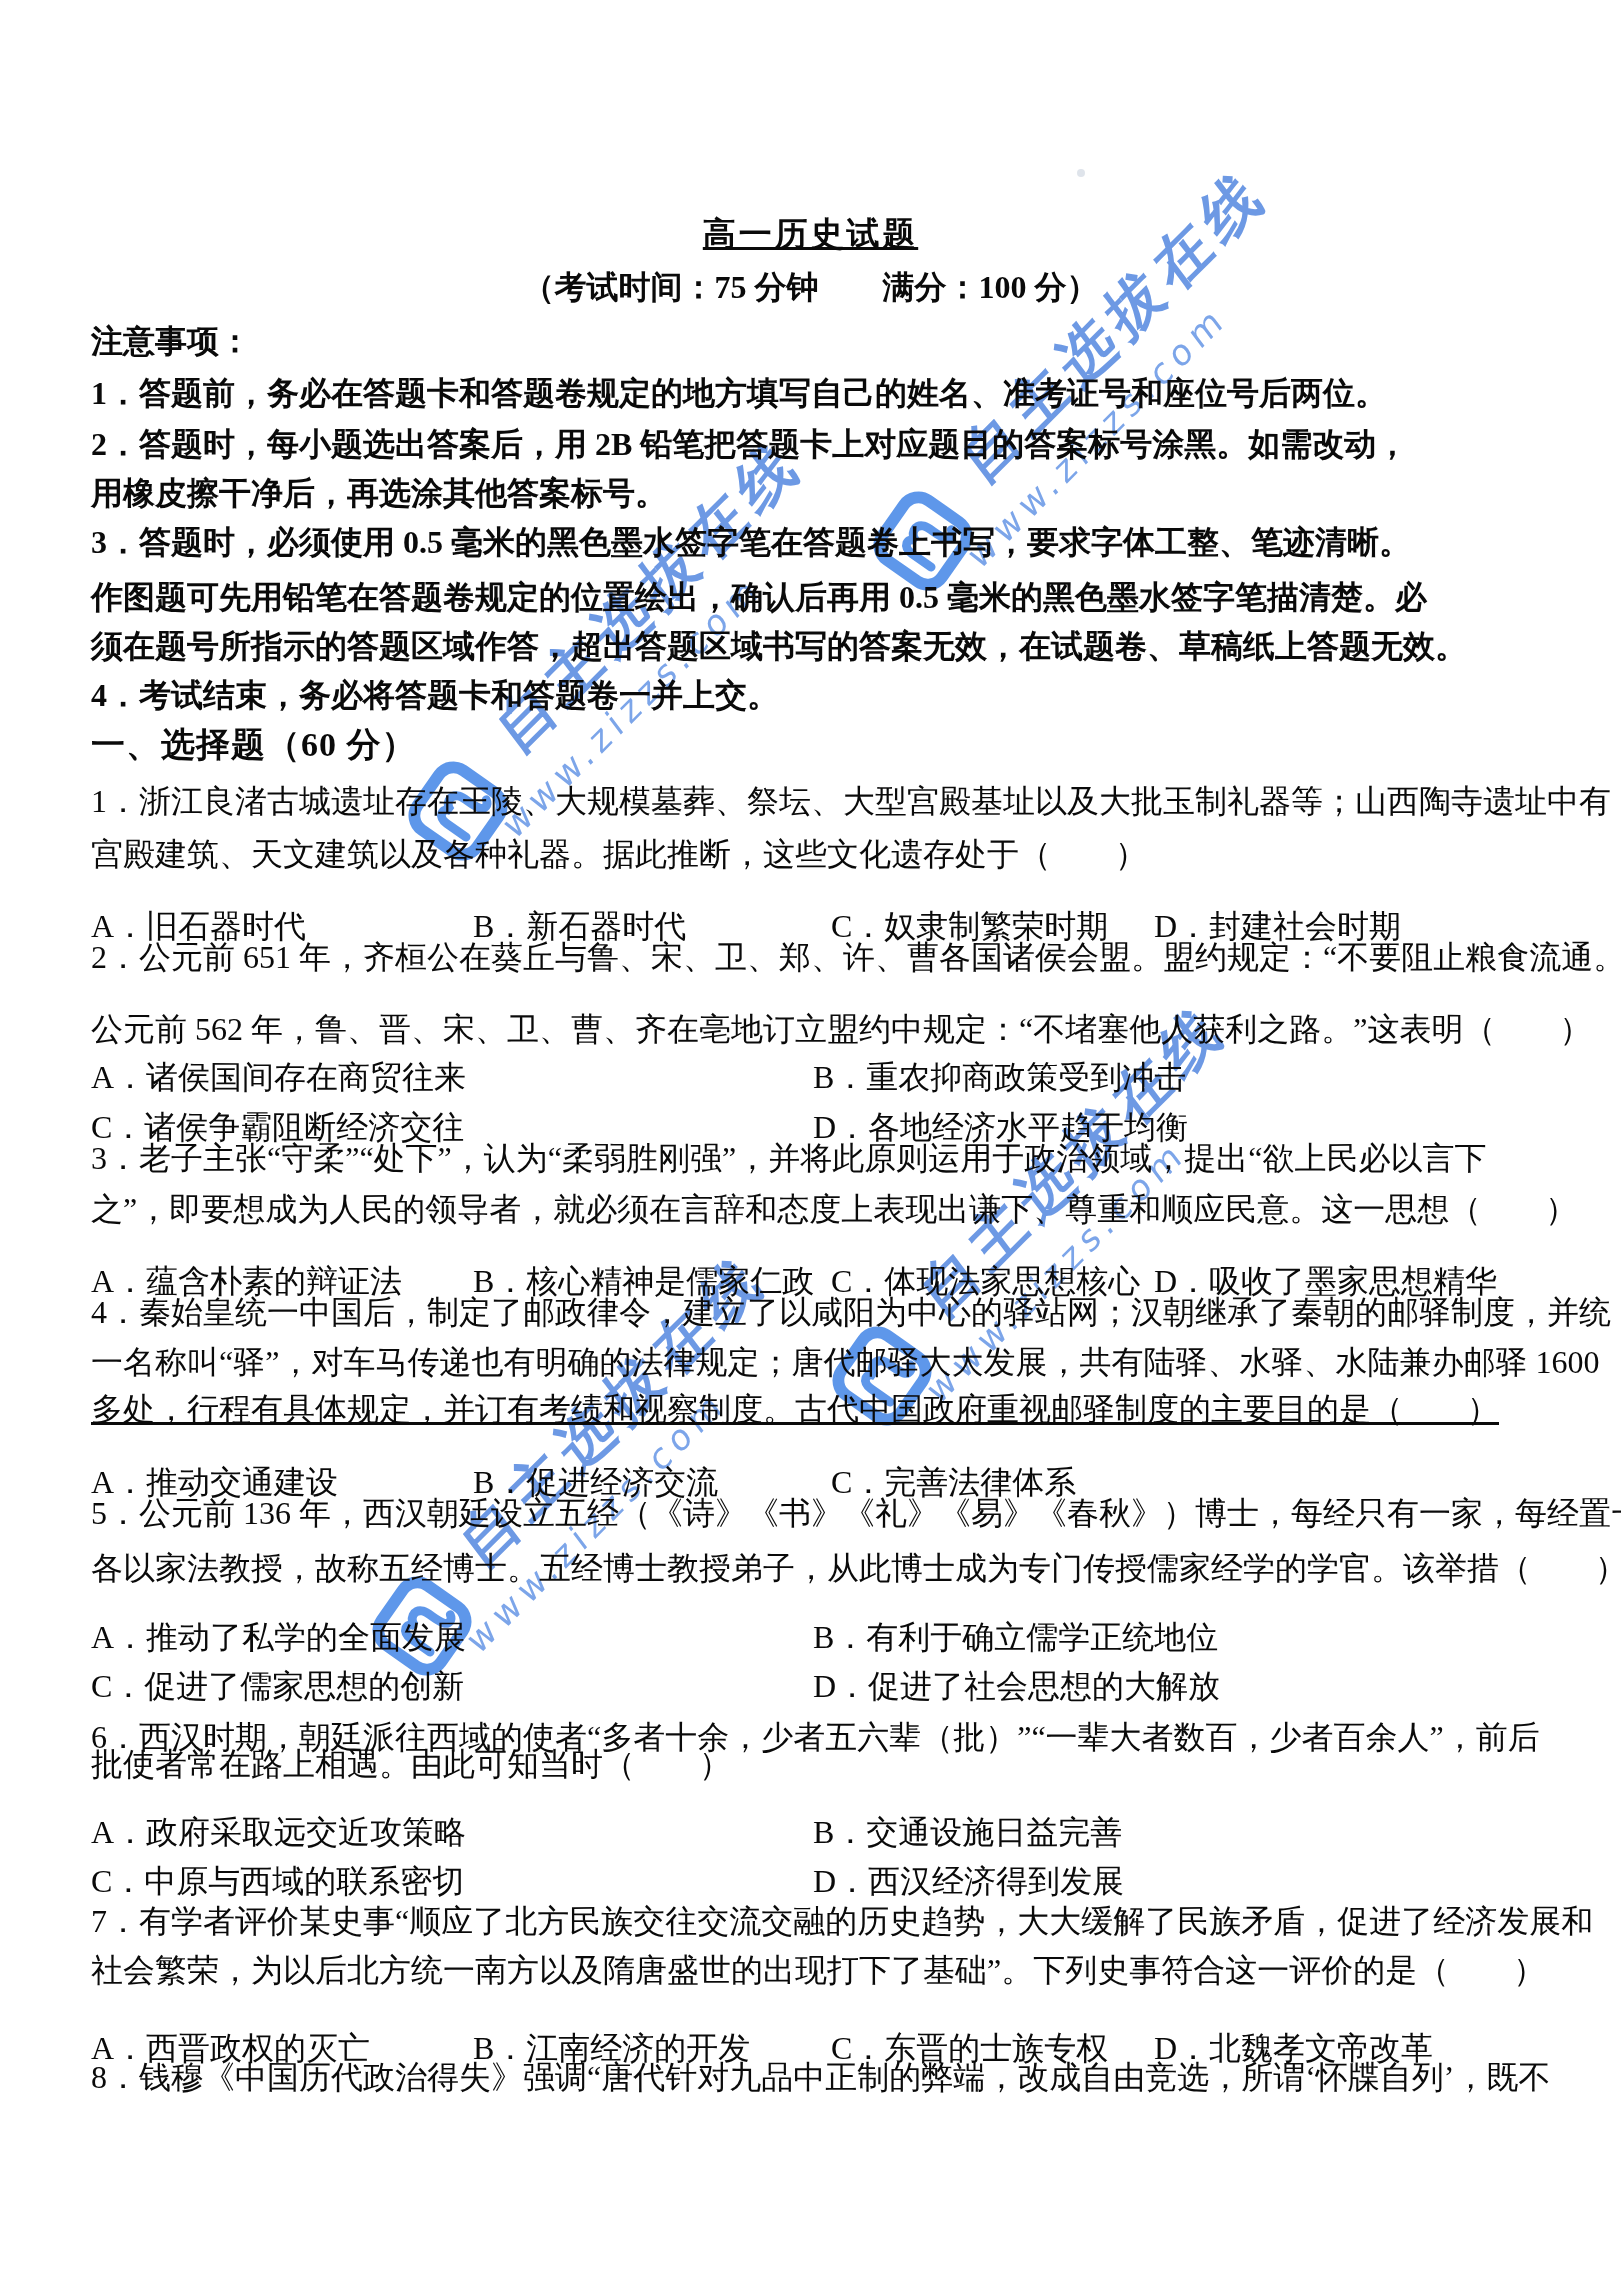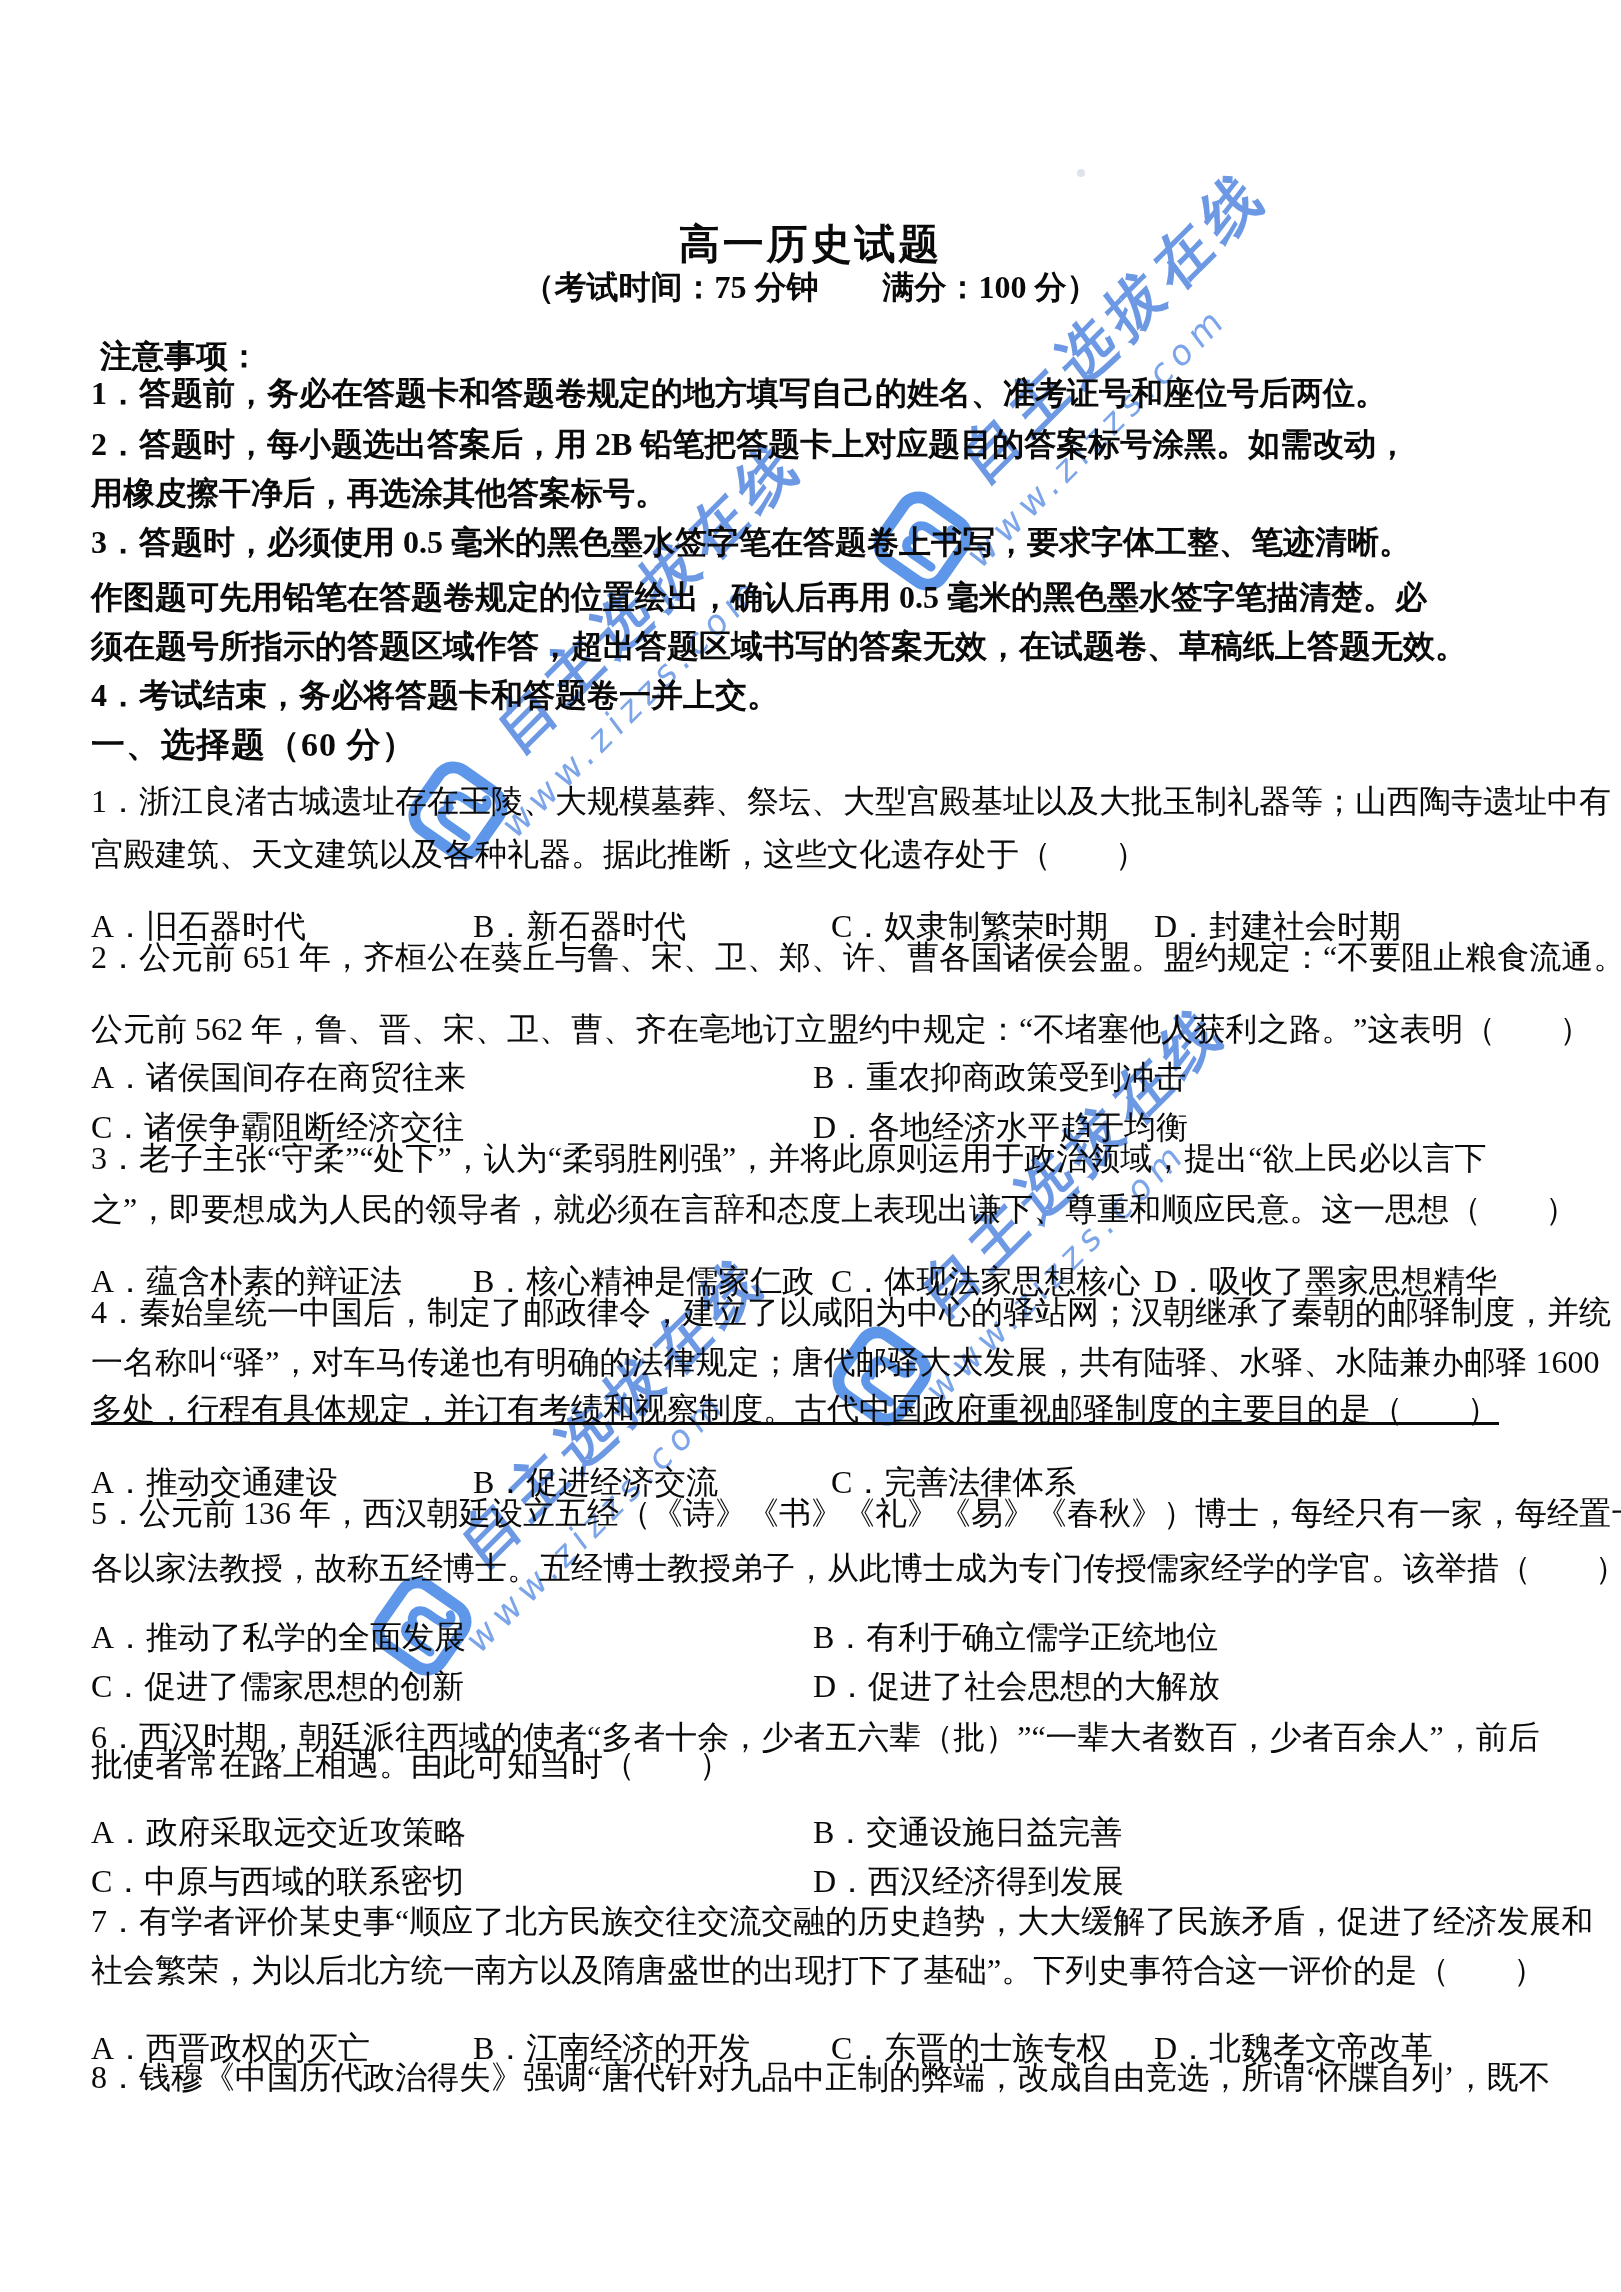--- a/index.html
+++ b/index.html
@@ -13,21 +13,21 @@
   }
   
   .doc{position:absolute;left:0;top:0;width:100%;height:100%;z-index:2;}
   .line{
     position:absolute;left:91px;right:69px;
     font-size:32px;line-height:1.25;
     white-space:nowrap;
   }
   .bold{font-weight:bold;}
   .center{left:0;right:0;text-align:center;}
-  .title{font-size:41px;letter-spacing:2.9px;font-weight:bold;}
+  .title{font-size:33px;letter-spacing:2.9px;font-weight:bold;text-decoration:underline;}
   .subtitle{font-size:32px;font-weight:bold;}
   .section{font-size:34px;font-weight:bold;letter-spacing:1px;}
   .opt-quad{display:grid;grid-template-columns:382px 358px 323px auto;}
   .opt-two{display:grid;grid-template-columns:722px auto;}
   .opt-quad span,.opt-two span{white-space:nowrap;margin-top:20px;}
   
   .wm-layer{position:absolute;left:0;top:0;width:100%;height:100%;z-index:1;pointer-events:none;}
   .wm-tile{position:absolute;width:0;height:0;}
   .wm-rot{
     position:absolute;left:0;top:0;
@@ -120,21 +120,21 @@
     </div>
   </div>
 
   <div class="faint-dot"></div>
 
   <main class="doc">
 
     <h1 class="line center title" style="top:192px;">高一历史试题</h1>
     <div class="line center subtitle" style="top:267px;">（考试时间：75 分钟　　满分：100 分）</div>
 
-    <div class="line bold" style="top:336px;margin-left:9px;">注意事项：</div>
+    <div class="line bold" style="top:321px;">注意事项：</div>
     <div class="line bold" style="top:373px;">1．答题前，务必在答题卡和答题卷规定的地方填写自己的姓名、准考证号和座位号后两位。</div>
     <div class="line bold" style="top:424px;">2．答题时，每小题选出答案后，用 2B 铅笔把答题卡上对应题目的答案标号涂黑。如需改动，</div>
     <div class="line bold" style="top:473px;">用橡皮擦干净后，再选涂其他答案标号。</div>
     <div class="line bold" style="top:522px;">3．答题时，必须使用 0.5 毫米的黑色墨水签字笔在答题卷上书写，要求字体工整、笔迹清晰。</div>
     <div class="line bold" style="top:577px;">作图题可先用铅笔在答题卷规定的位置绘出，确认后再用 0.5 毫米的黑色墨水签字笔描清楚。必</div>
     <div class="line bold" style="top:626px;">须在题号所指示的答题区域作答，超出答题区域书写的答案无效，在试题卷、草稿纸上答题无效。</div>
     <div class="line bold" style="top:675px;">4．考试结束，务必将答题卡和答题卷一并上交。</div>
 
     <div class="line section" style="top:724px;">一、选择题（60 分）</div>
 

